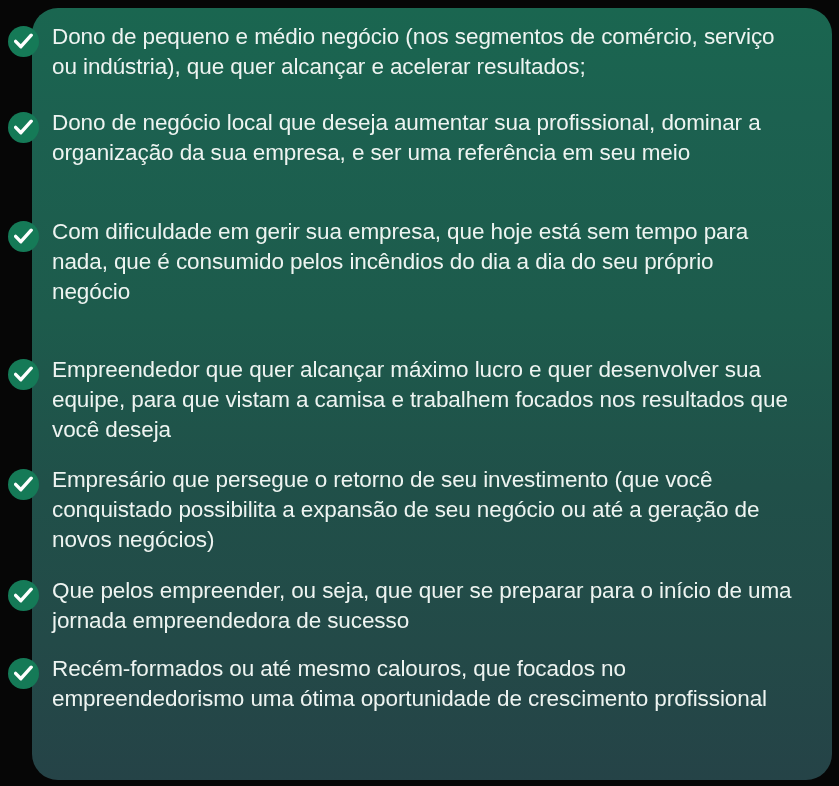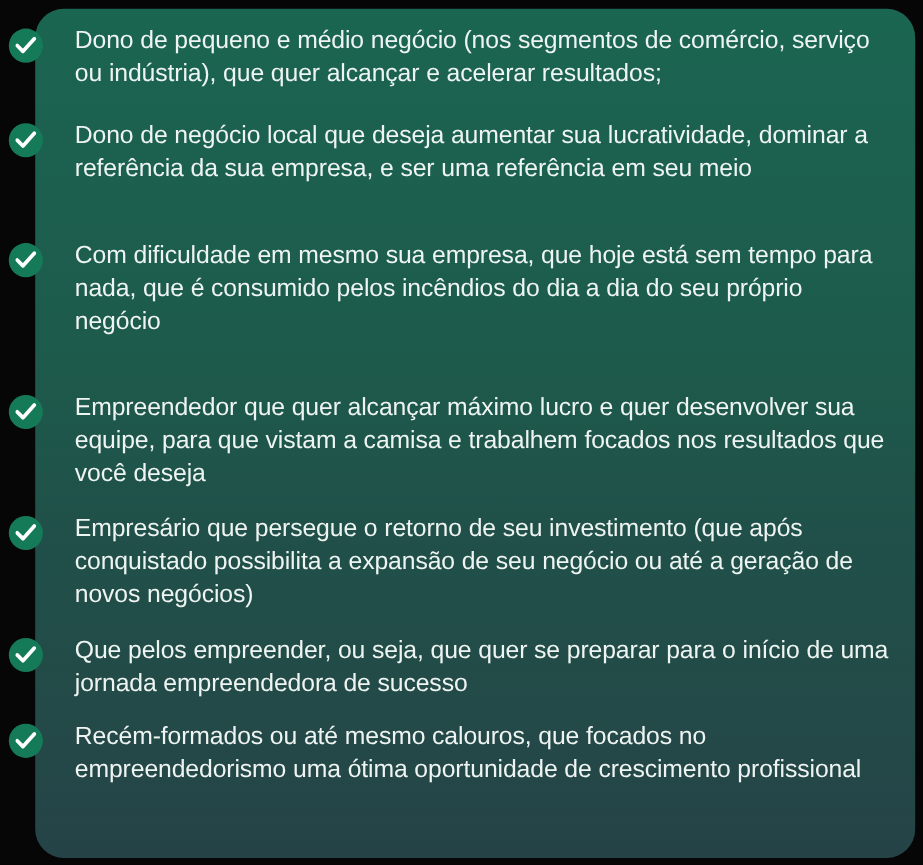--- a/index.html
+++ b/index.html
@@ -80,21 +80,20 @@
     left: 52px;
     top: -4px;
     width: 740px;
     color: #eef4f1;
     font-size: 22.5px;
     line-height: 30px;
     letter-spacing: -0.1px;
     font-weight: 400;
     white-space: pre-line;
     text-rendering: optimizeLegibility;
-    margin-left: 16px;
   }
 
   
   #item-0 { top: 26px; }
   #item-1 { top: 112px; }
   #item-2 { top: 221px; }
   #item-3 { top: 359px; }
   #item-4 { top: 469px; }
   #item-5 { top: 580px; }
   #item-6 { top: 658px; }
@@ -116,48 +115,48 @@
       </span>
       <div class="text">Dono de pequeno e médio negócio (nos segmentos de comércio, serviço ou indústria), que quer alcançar e acelerar resultados;</div>
     </div>
 
     <div class="item" id="item-1">
       <span class="check">
         <svg viewBox="0 0 19 17" aria-hidden="true">
           <path d="M1.6 8.4 L6.9 13.7 L17.2 2.2" fill="none" stroke="#ffffff" stroke-width="3.4" stroke-linecap="round" stroke-linejoin="round"></path>
         </svg>
       </span>
-      <div class="text">Dono de negócio local que deseja aumentar sua lucratividade, dominar a referência da sua empresa, e ser uma referência em seu meio</div>
+      <div class="text">Dono de negócio local que deseja aumentar sua profissional, dominar a organização da sua empresa, e ser uma referência em seu meio</div>
     </div>
 
     <div class="item" id="item-2">
       <span class="check">
         <svg viewBox="0 0 19 17" aria-hidden="true">
           <path d="M1.6 8.4 L6.9 13.7 L17.2 2.2" fill="none" stroke="#ffffff" stroke-width="3.4" stroke-linecap="round" stroke-linejoin="round"></path>
         </svg>
       </span>
-      <div class="text">Com dificuldade em mesmo sua empresa, que hoje está sem tempo para nada, que é consumido pelos incêndios do dia a dia do seu próprio negócio</div>
+      <div class="text">Com dificuldade em gerir sua empresa, que hoje está sem tempo para nada, que é consumido pelos incêndios do dia a dia do seu próprio negócio</div>
     </div>
 
     <div class="item" id="item-3">
       <span class="check">
         <svg viewBox="0 0 19 17" aria-hidden="true">
           <path d="M1.6 8.4 L6.9 13.7 L17.2 2.2" fill="none" stroke="#ffffff" stroke-width="3.4" stroke-linecap="round" stroke-linejoin="round"></path>
         </svg>
       </span>
       <div class="text">Empreendedor que quer alcançar máximo lucro e quer desenvolver sua equipe, para que vistam a camisa e trabalhem focados nos resultados que você deseja</div>
     </div>
 
     <div class="item" id="item-4">
       <span class="check">
         <svg viewBox="0 0 19 17" aria-hidden="true">
           <path d="M1.6 8.4 L6.9 13.7 L17.2 2.2" fill="none" stroke="#ffffff" stroke-width="3.4" stroke-linecap="round" stroke-linejoin="round"></path>
         </svg>
       </span>
-      <div class="text">Empresário que persegue o retorno de seu investimento (que após conquistado possibilita a expansão de seu negócio ou até a geração de novos negócios)</div>
+      <div class="text">Empresário que persegue o retorno de seu investimento (que você conquistado possibilita a expansão de seu negócio ou até a geração de novos negócios)</div>
     </div>
 
     <div class="item" id="item-5">
       <span class="check">
         <svg viewBox="0 0 19 17" aria-hidden="true">
           <path d="M1.6 8.4 L6.9 13.7 L17.2 2.2" fill="none" stroke="#ffffff" stroke-width="3.4" stroke-linecap="round" stroke-linejoin="round"></path>
         </svg>
       </span>
       <div class="text">Que pelos empreender, ou seja, que quer se preparar para o início de uma jornada empreendedora de sucesso</div>
     </div>

